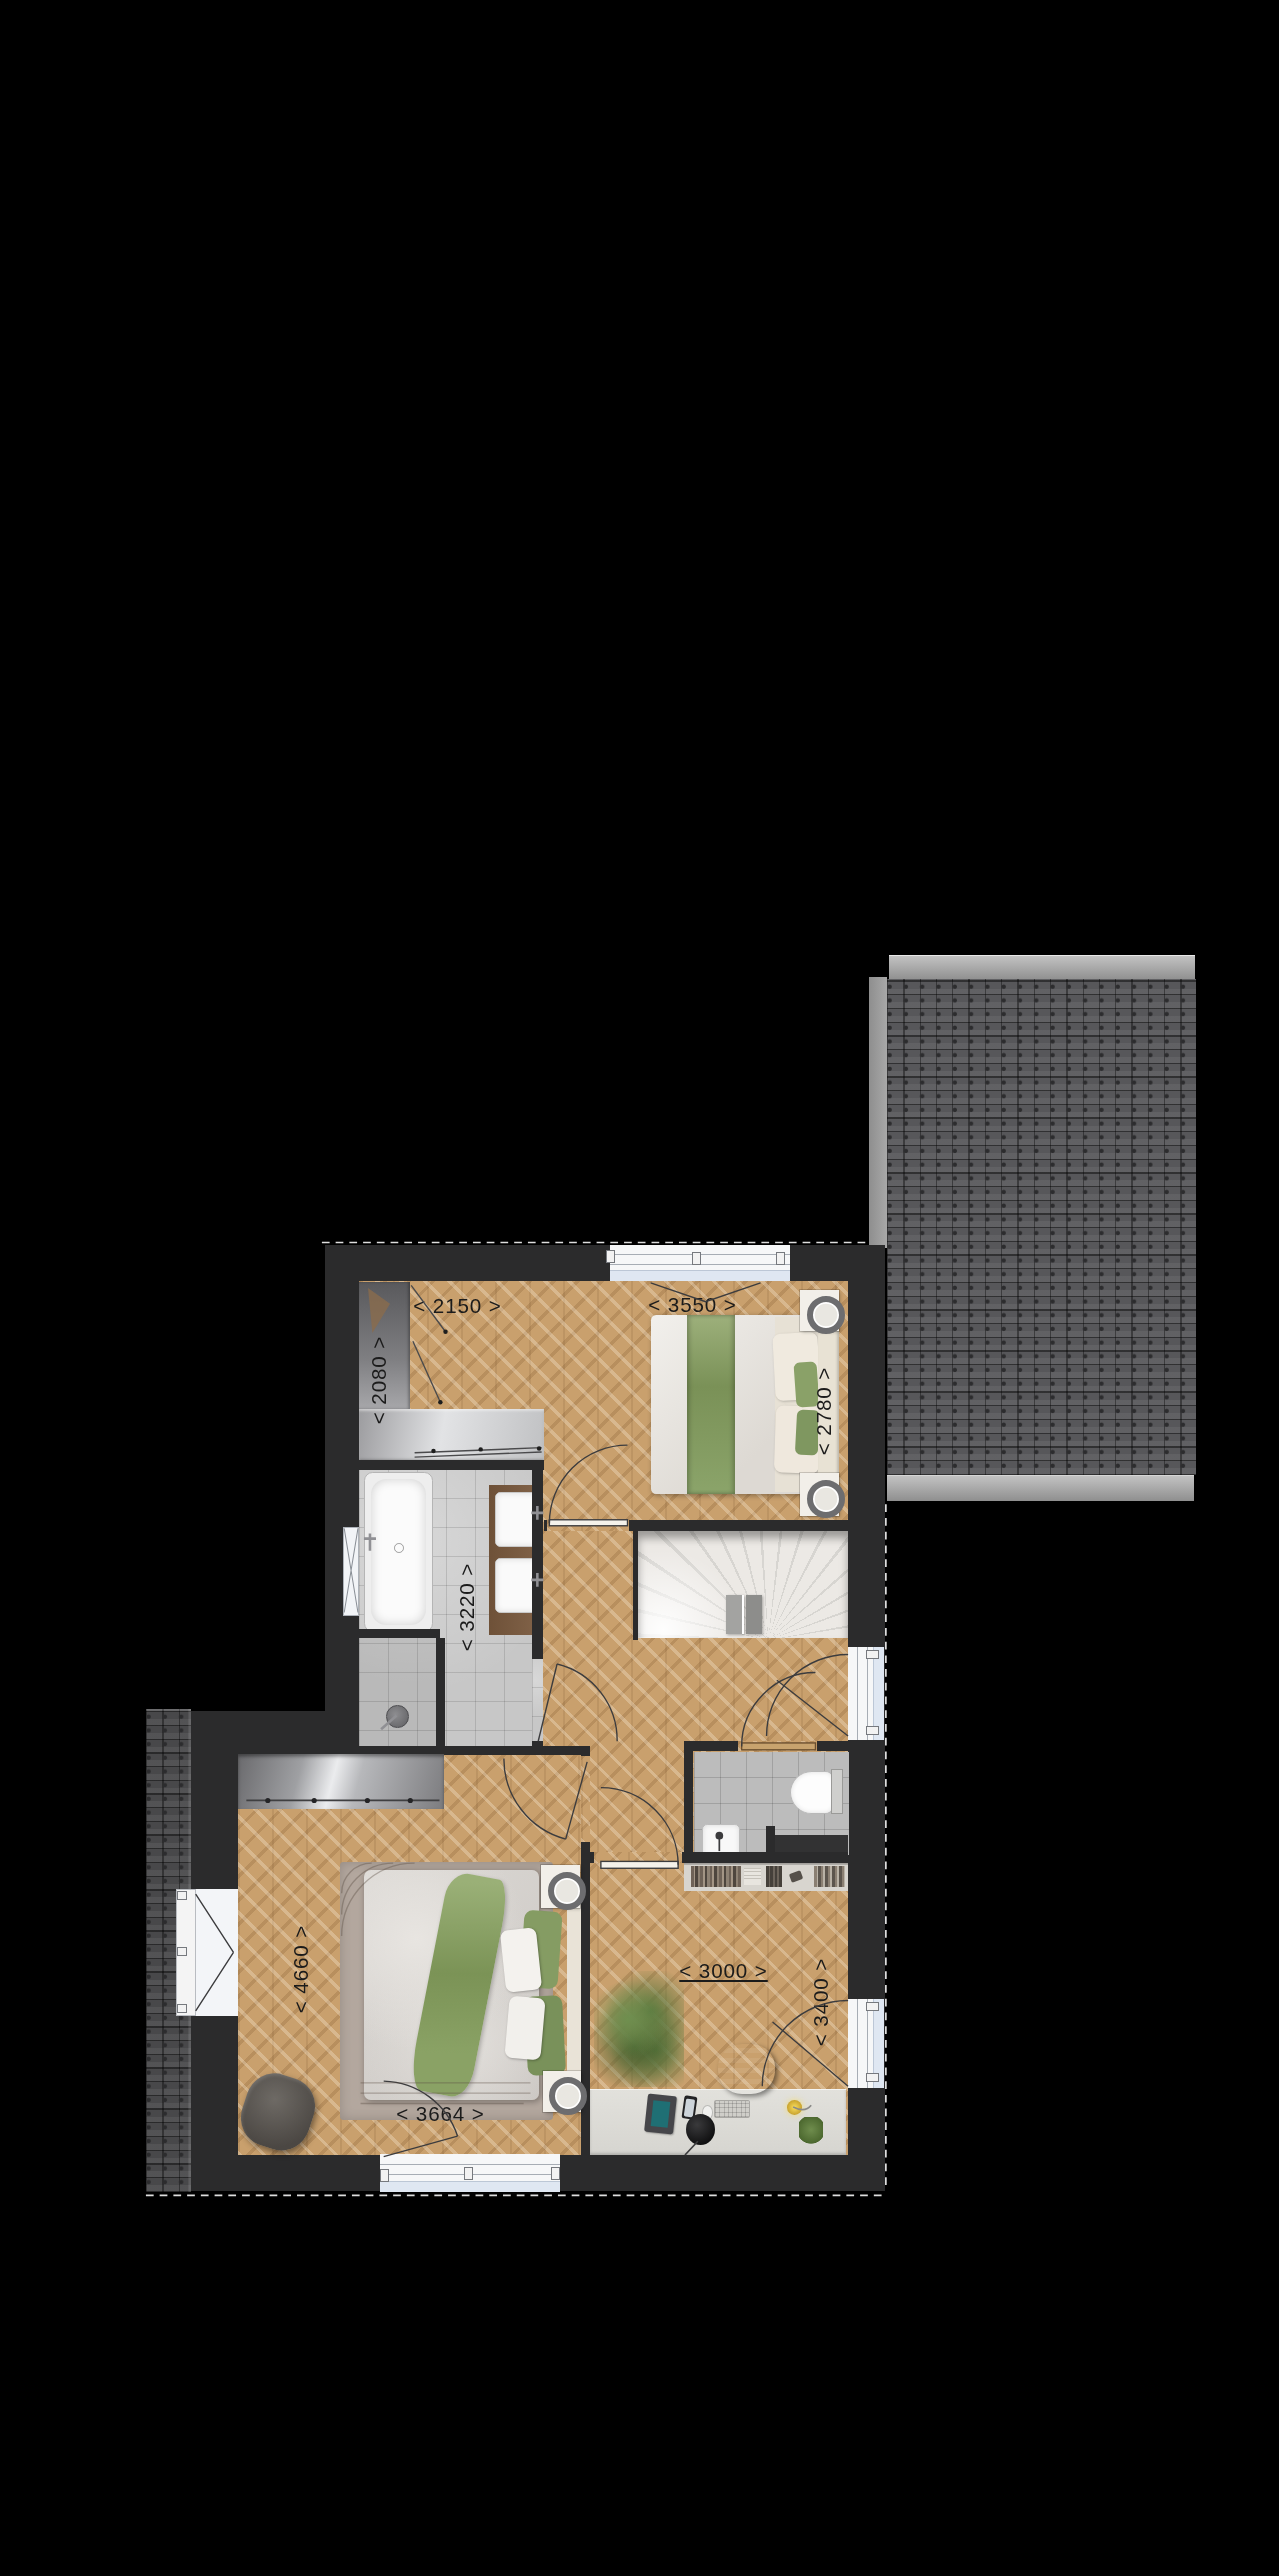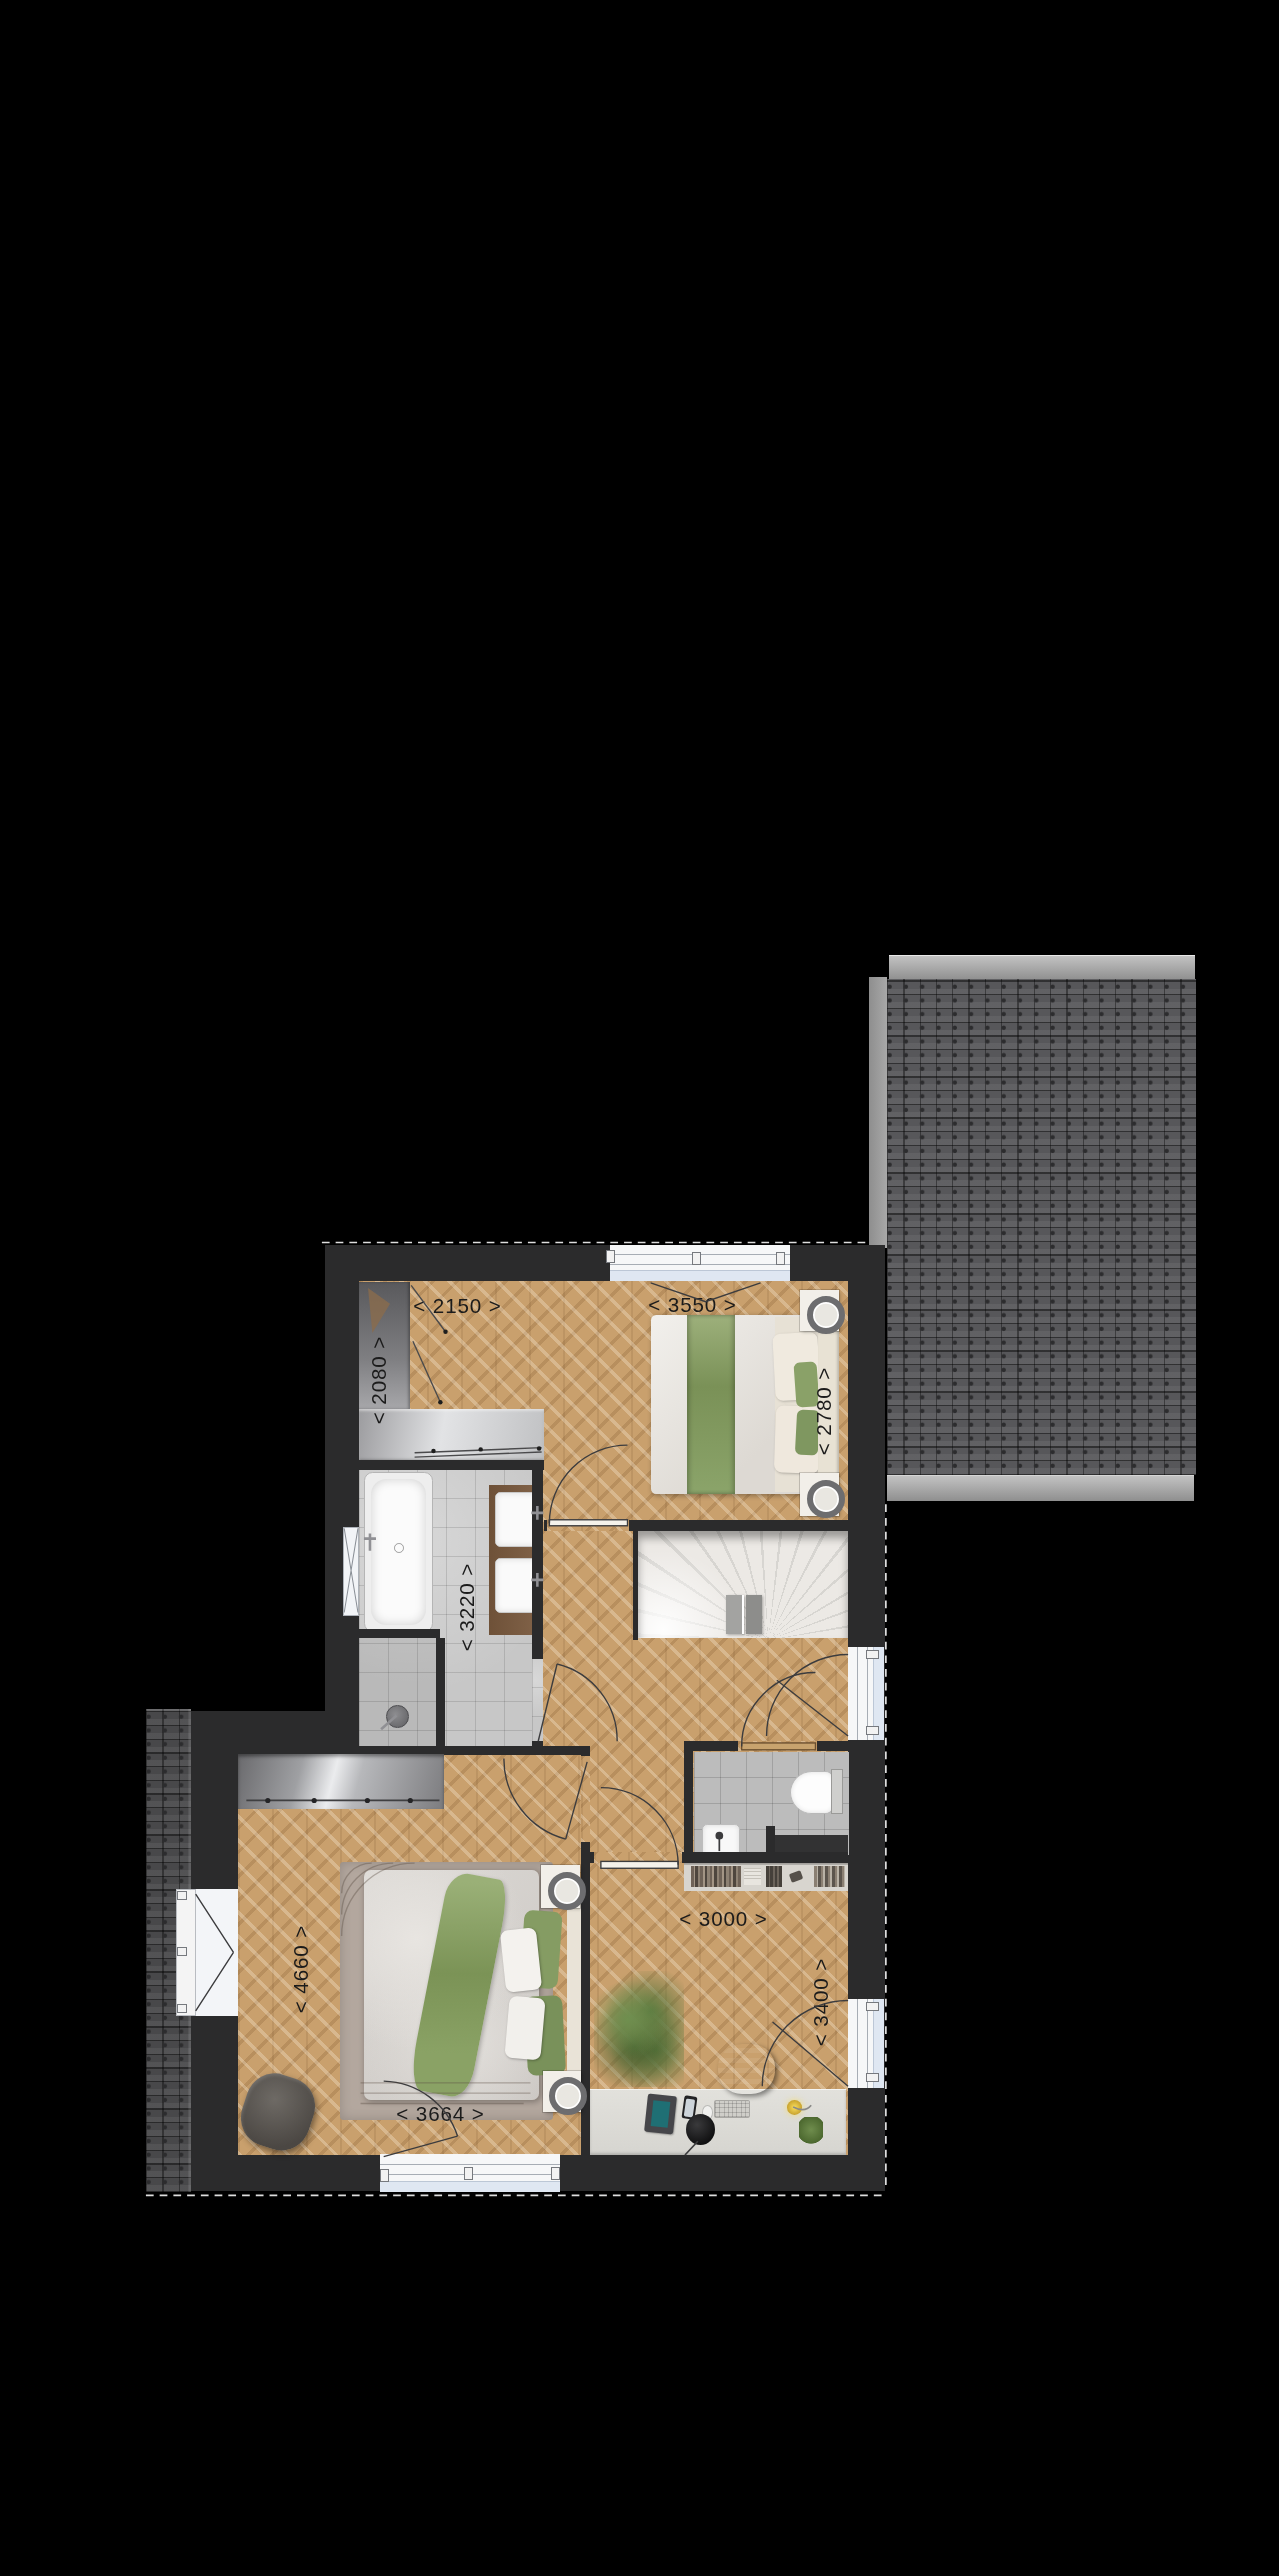--- a/index.html
+++ b/index.html
@@ -191,21 +191,21 @@
 
   <div class="abs" style="left:343px;top:1527px;width:15.5px;height:89px;background:#f2f4f7;border:0.9px solid #aeb3ba;box-sizing:border-box;"></div>
 
   <div class="abs dim" style="left:393px;top:1295px;">&lt; 2150 &gt;</div>
   <div class="abs dim v" style="left:314px;top:1369px;">&lt; 2080 &gt;</div>
   <div class="abs dim" style="left:628px;top:1294px;">&lt; 3550 &gt;</div>
   <div class="abs dim v" style="left:759px;top:1400px;">&lt; 2780 &gt;</div>
   <div class="abs dim v" style="left:402px;top:1596px;">&lt; 3220 &gt;</div>
   <div class="abs dim v" style="left:236px;top:1958px;">&lt; 4660 &gt;</div>
   <div class="abs dim" style="left:376px;top:2103px;">&lt; 3664 &gt;</div>
-  <div class="abs dim" style="left:659px;top:1908px;">&lt; 3000 &gt;</div>
+  <div class="abs dim" style="left:659px;top:1960px;text-decoration:underline;">&lt; 3000 &gt;</div>
   <div class="abs dim v" style="left:756px;top:1991px;">&lt; 3400 &gt;</div>
 
   <svg width="1279" height="2576" viewBox="0 0 1490 3000">
 
     <g stroke="#dedede" stroke-width="2" stroke-dasharray="9 7" fill="none">
       <path d="M375 1447 H1008"></path>
       <path d="M1032 1752 V2552"></path>
       <path d="M170 2557 H1033"></path>
     </g>
 

